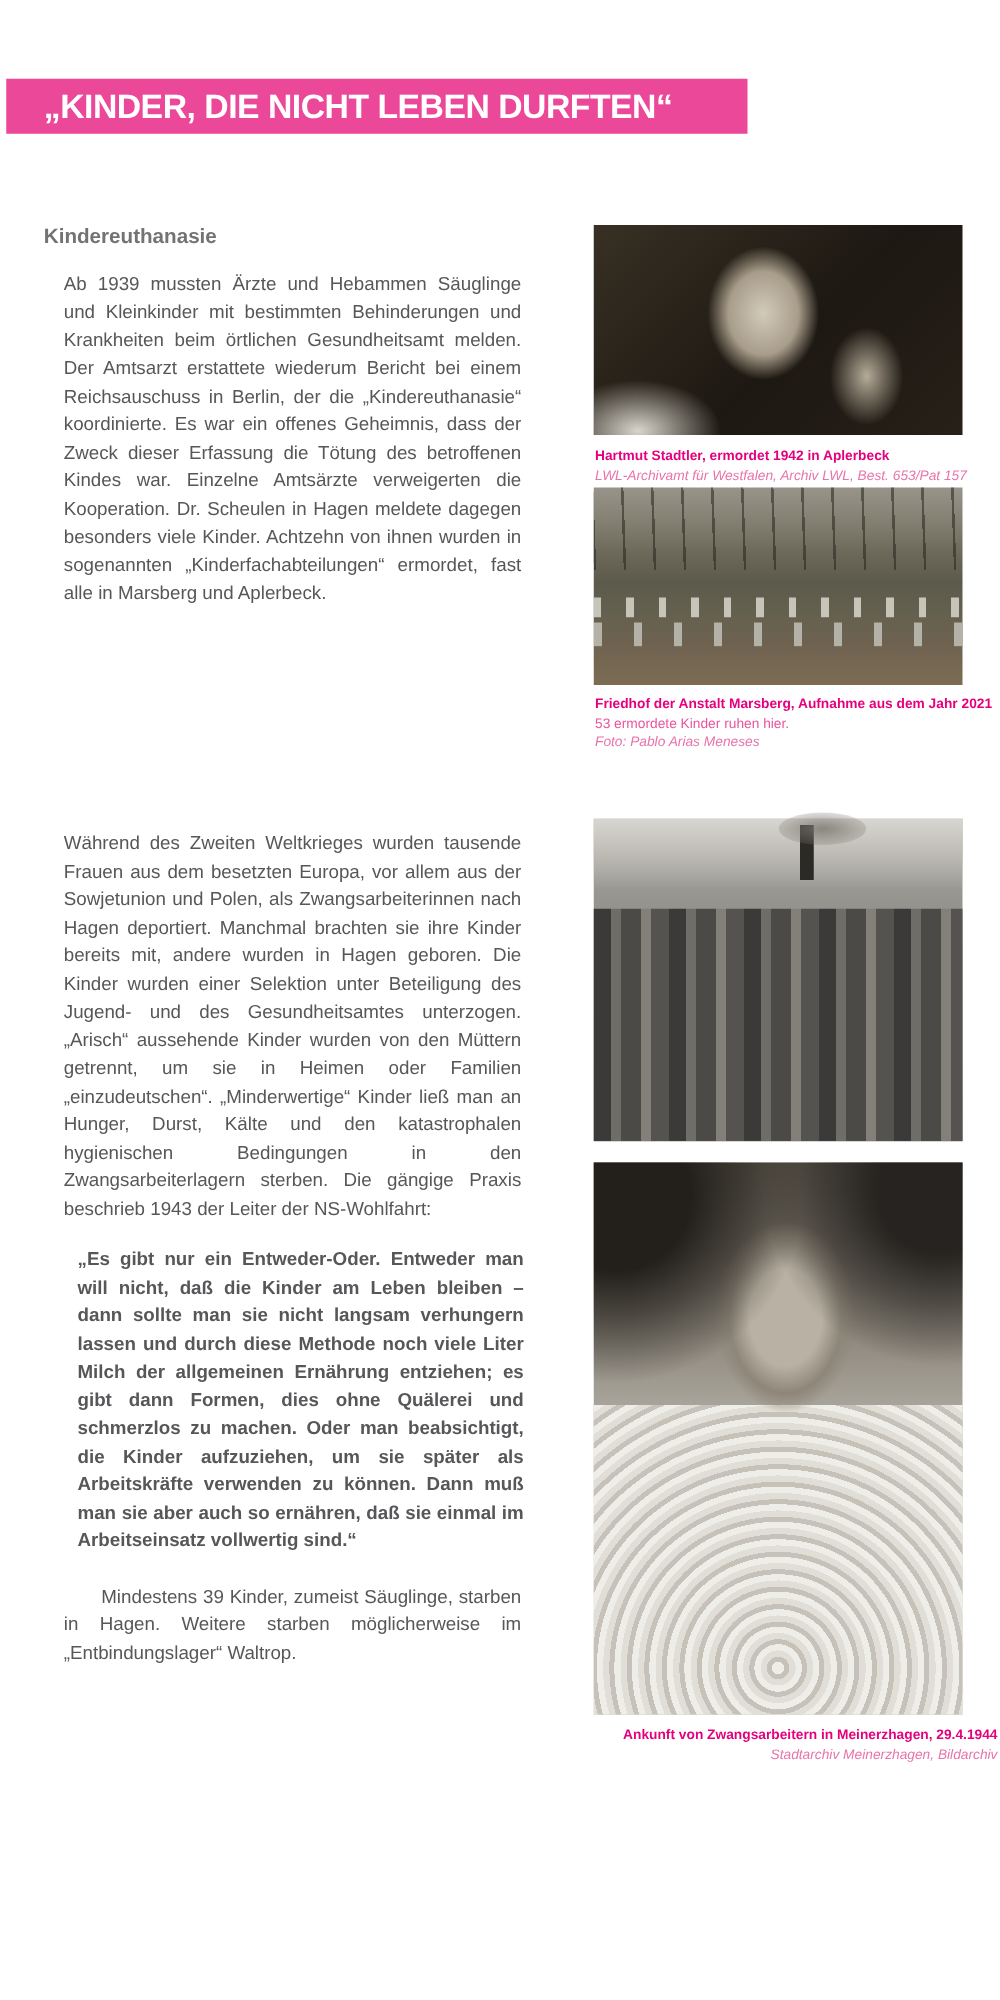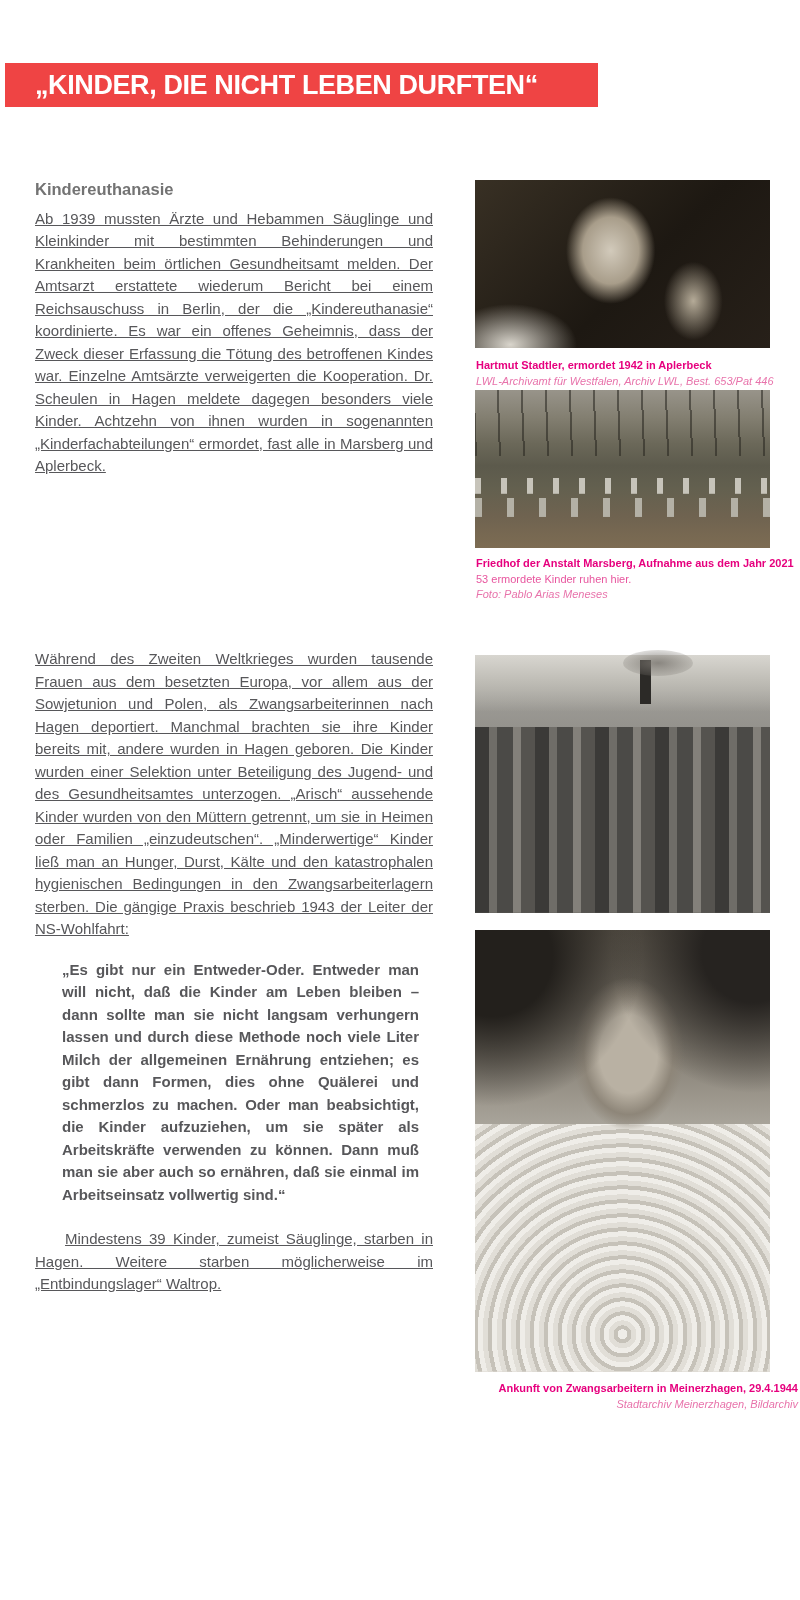--- a/index.html
+++ b/index.html
@@ -4,35 +4,35 @@
 <style>
   html,body { margin:0; padding:0; background:#ffffff; }
   .page {
     position:relative; width:800px; height:1600px; background:#ffffff;
     font-family:"Liberation Sans", sans-serif; overflow:hidden;
   }
 
   
   .banner {
     position:absolute; left:5px; top:63px; width:563px; height:44px;
-    background:#ef4444; color:#ffffff;
+    background:#ec4899; color:#ffffff;
     font-weight:700; font-size:27px; line-height:44px;
     padding-left:30px; letter-spacing:-0.4px; white-space:nowrap;
   }
 
   
   .col-left {
     position:absolute; left:35px; top:178px; width:398px;
     color:#57575a; font-size:15px; line-height:22.5px; text-align:justify;
   }
   .sec-heading {
     font-weight:700; color:#737373; font-size:16.5px;
     margin:0 0 7px 0; text-align:left;
   }
-  .col-left p { margin:0;text-decoration:underline; }
+  .col-left p { margin:16px; }
   .sec-1 { height:470px; }
   .quote {
     display:block; margin:18px 14px 0 27px; text-align:justify;font-weight:bold;
   }
   .closing { margin-top:22px !important; text-indent:30px; }
 
   
   .photo { position:absolute; left:475px; width:295px; }
   .photo-1 { top:180px; height:168px;
     background:
@@ -103,21 +103,21 @@
       <p>Während des Zweiten Weltkrieges wurden tausende Frauen aus dem besetzten Europa, vor allem aus der Sowjetunion und Polen, als Zwangsarbeiterinnen nach Hagen deportiert. Manchmal brachten sie ihre Kinder bereits mit, andere wurden in Hagen geboren. Die Kinder wurden einer Selektion unter Beteiligung des Jugend- und des Gesundheitsamtes unterzogen. „Arisch“ aussehende Kinder wurden von den Müttern getrennt, um sie in Heimen oder Familien „einzudeutschen“. „Minderwertige“ Kinder ließ man an Hunger, Durst, Kälte und den katastrophalen hygienischen Bedingungen in den Zwangsarbeiterlagern sterben. Die gängige Praxis beschrieb 1943 der Leiter der NS-Wohlfahrt:</p>
       <blockquote class="quote">„Es gibt nur ein Entweder-Oder. Entweder man will nicht, daß die Kinder am Leben bleiben – dann sollte man sie nicht langsam verhungern lassen und durch diese Methode noch viele Liter Milch der allgemeinen Ernährung entziehen; es gibt dann Formen, dies ohne Quälerei und schmerzlos zu machen. Oder man beabsichtigt, die Kinder aufzuziehen, um sie später als Arbeitskräfte verwenden zu können. Dann muß man sie aber auch so ernähren, daß sie einmal im Arbeitseinsatz vollwertig sind.“</blockquote>
       <p class="closing">Mindestens 39 Kinder, zumeist Säuglinge, starben in Hagen. Weitere starben möglicherweise im „Entbindungslager“ Waltrop.</p>
     </div>
 
   </div>
 
   <div class="photo photo-1"></div>
   <div class="caption cap-1">
     <div class="cap-title">Hartmut Stadtler, ermordet 1942 in Aplerbeck</div>
-    <div class="cap-credit">LWL-Archivamt für Westfalen, Archiv LWL, Best. 653/Pat 446</div>
+    <div class="cap-credit">LWL-Archivamt für Westfalen, Archiv LWL, Best. 653/Pat 157</div>
   </div>
 
   <div class="photo photo-2"></div>
   <div class="caption cap-2">
     <div class="cap-title">Friedhof der Anstalt Marsberg, Aufnahme aus dem Jahr 2021</div>
     <div class="cap-note">53 ermordete Kinder ruhen hier.</div>
     <div class="cap-credit">Foto: Pablo Arias Meneses</div>
   </div>
 
   <div class="photo photo-3"></div>

